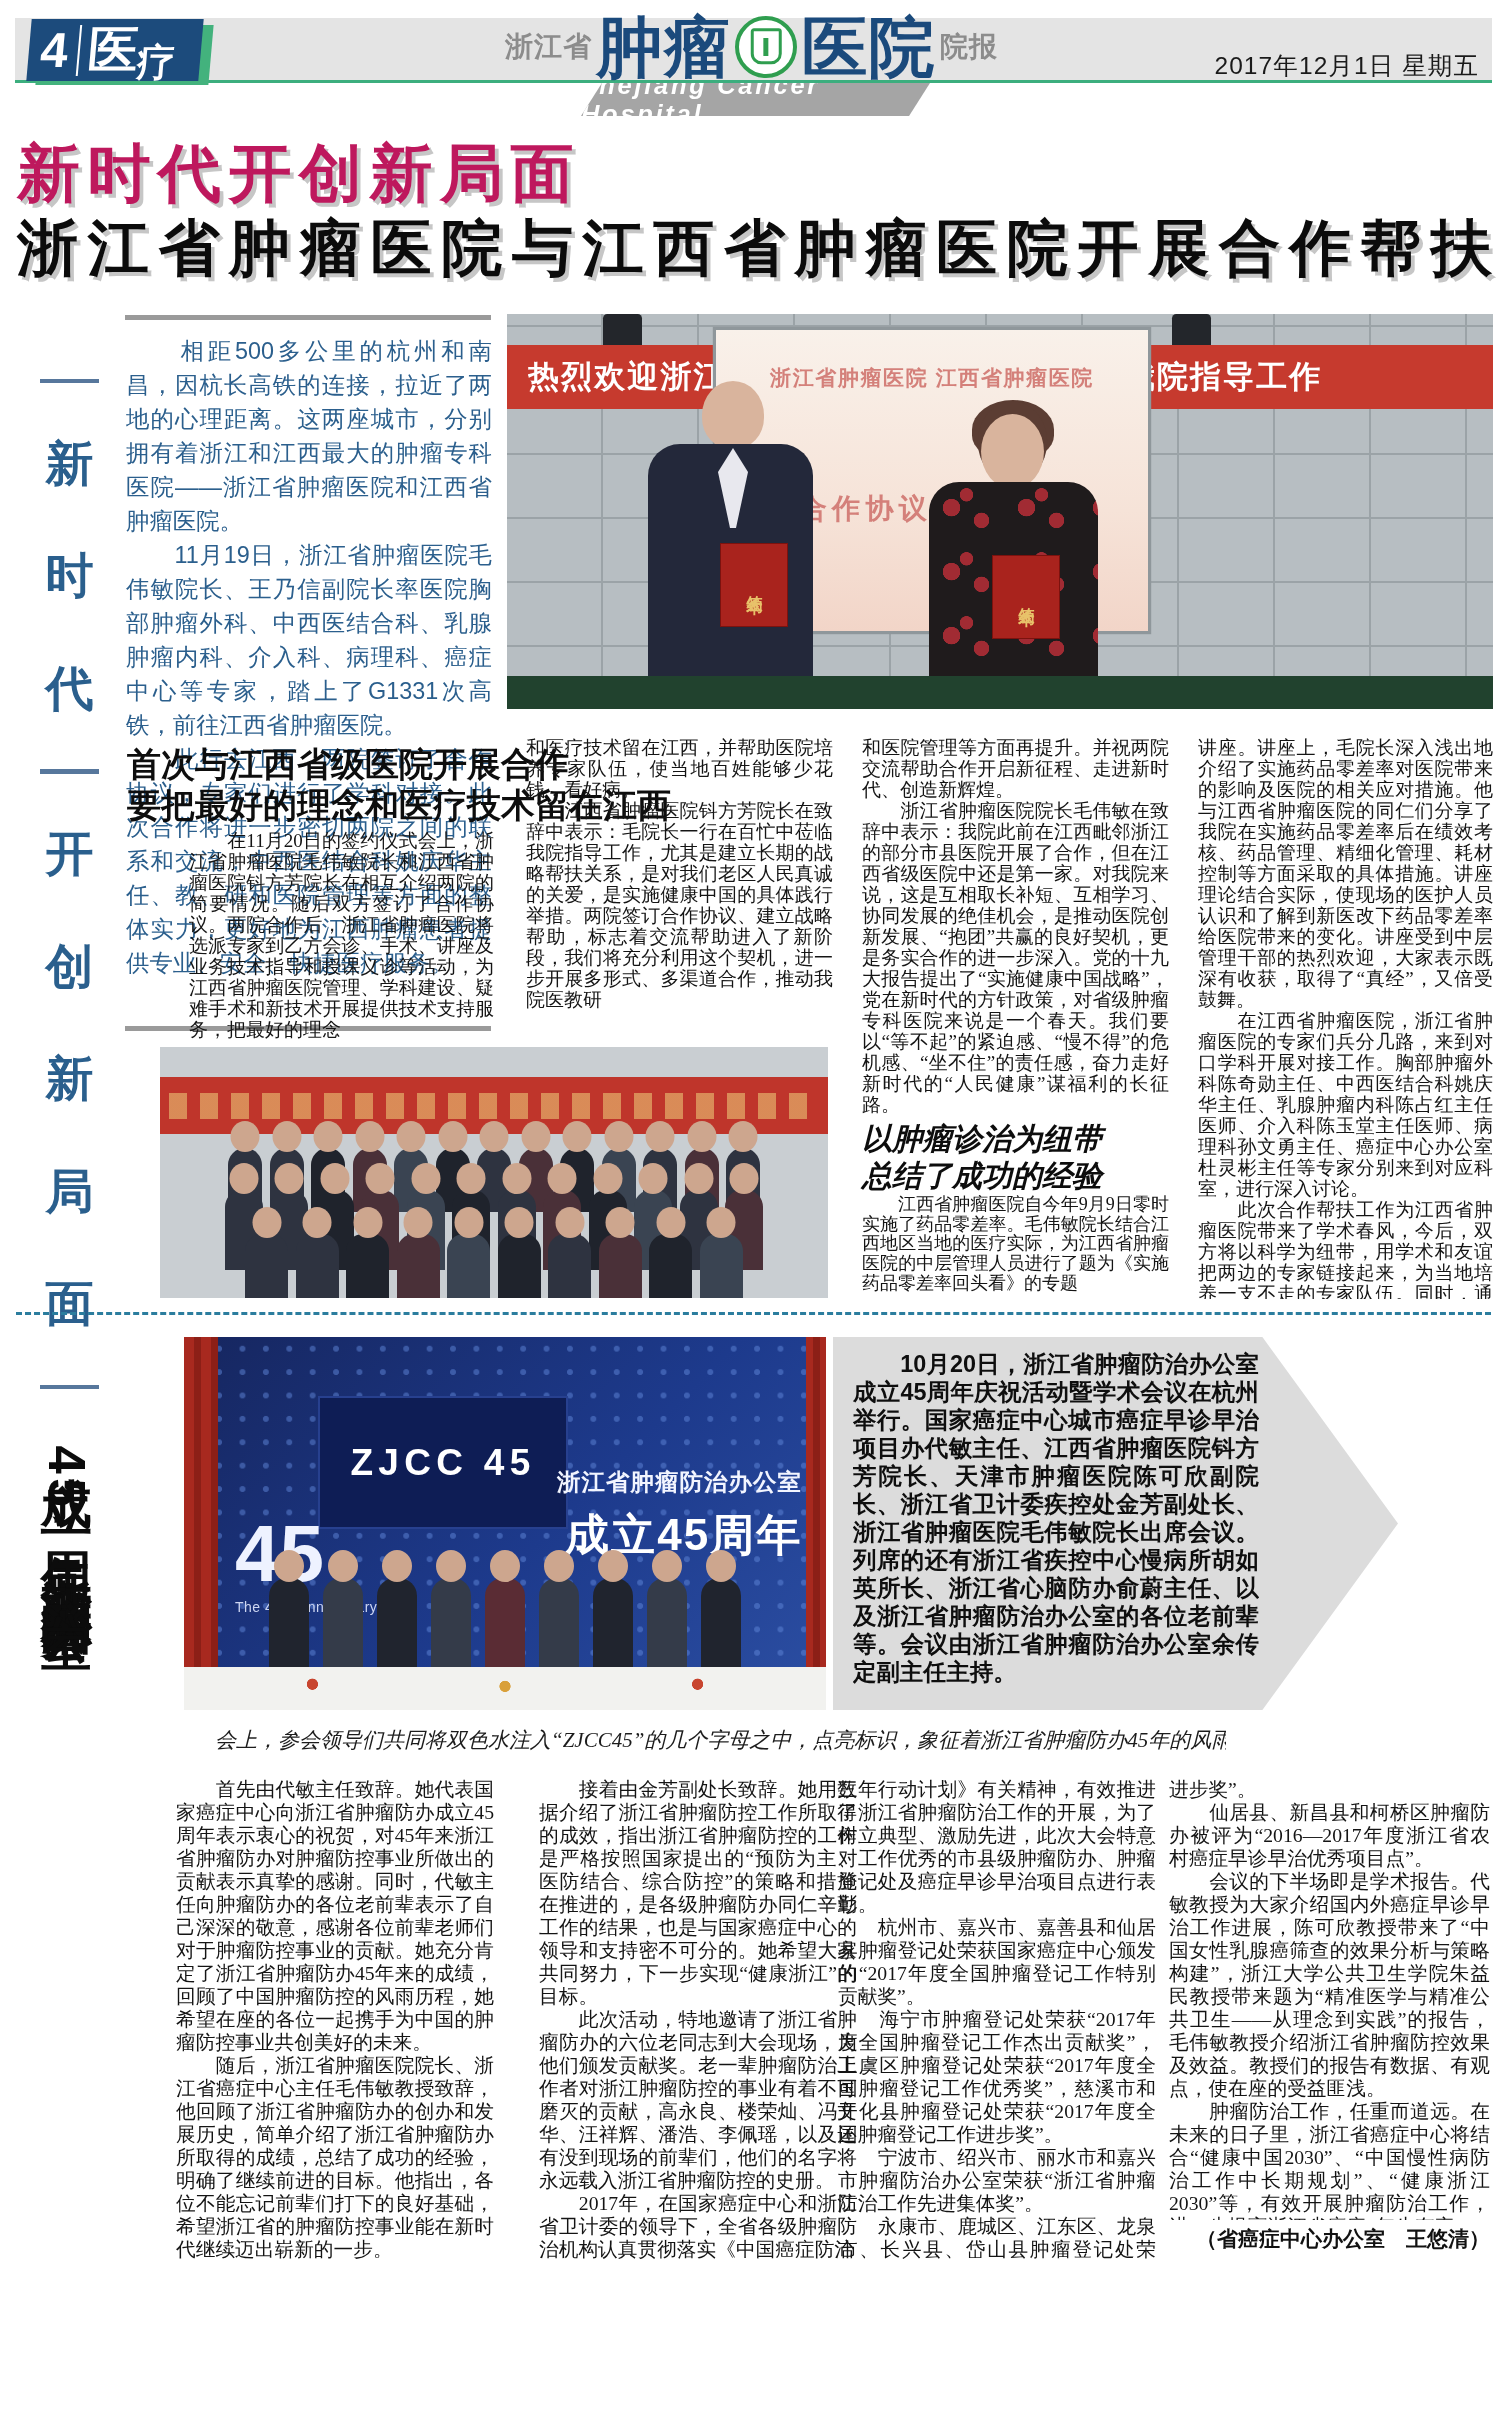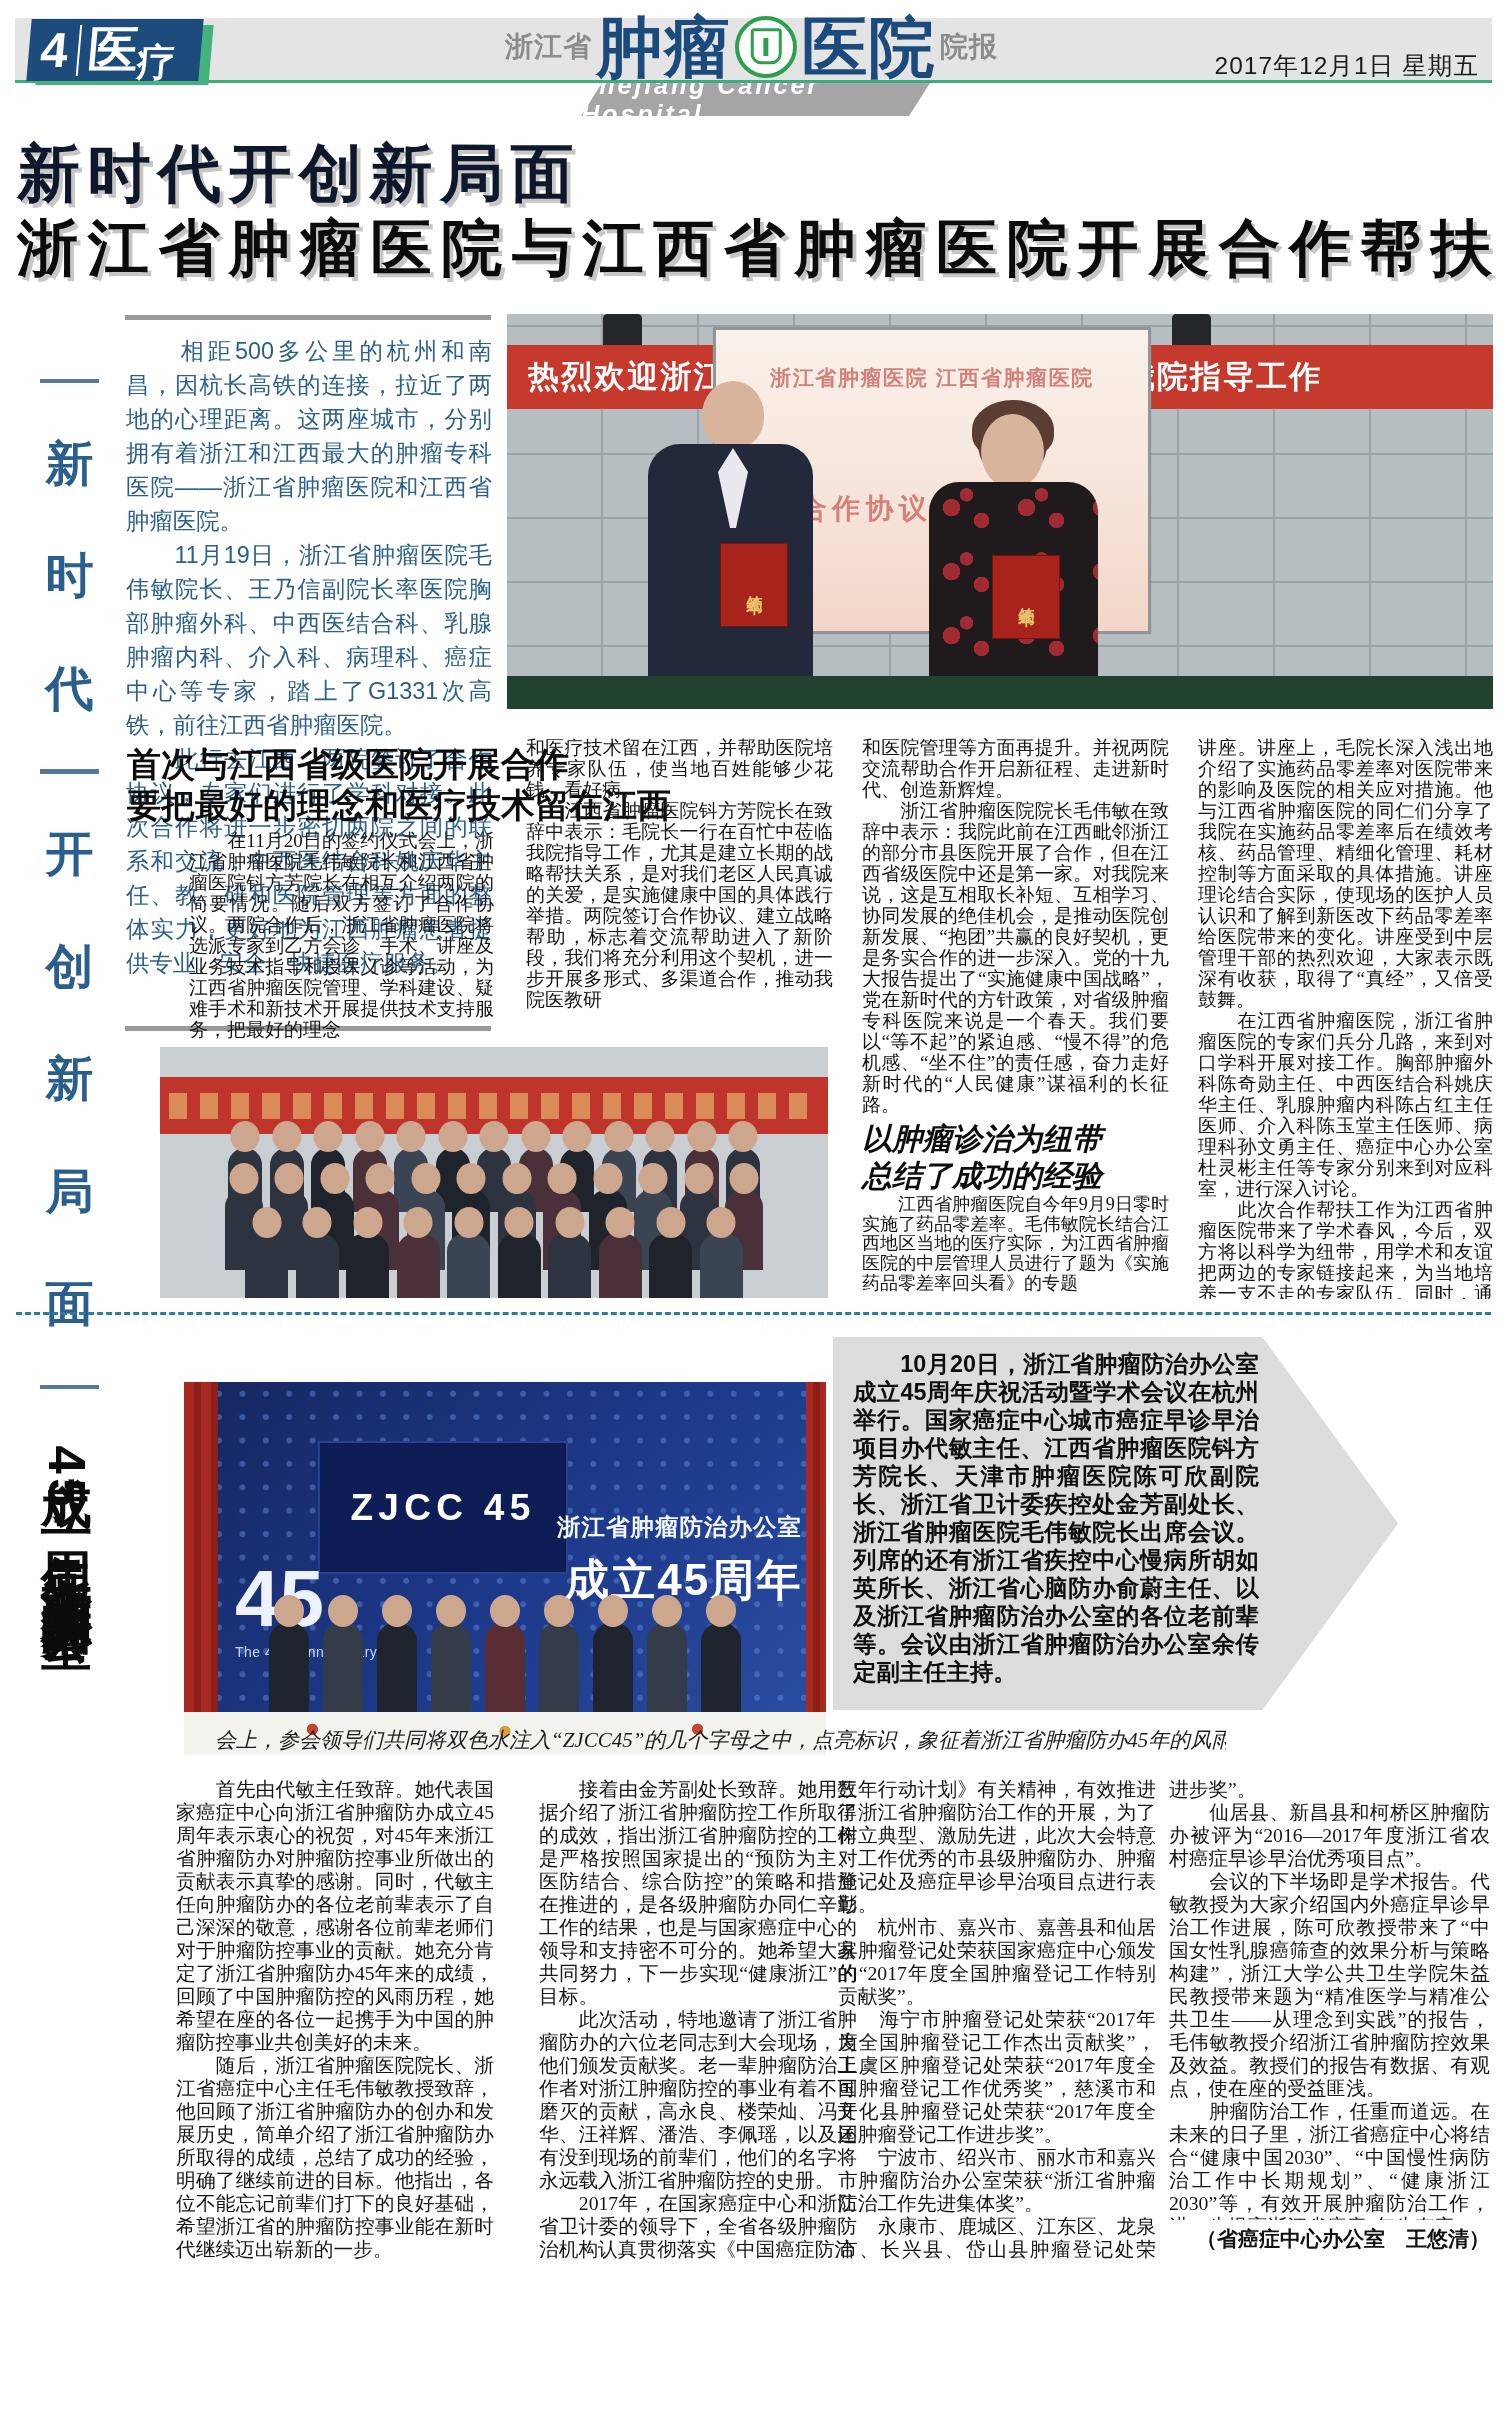--- a/index.html
+++ b/index.html
@@ -25,21 +25,21 @@
   #logo::before{content:"";position:absolute;left:50%;top:50%;width:24.5px;height:30px;transform:translate(-50%,-52%);
                 border:3.7px solid #2f9e4f;border-radius:3.2px 3.2px 10.6px 10.6px;}
   #logo::after{content:"";position:absolute;left:50%;top:50%;width:5.3px;height:18px;transform:translate(-50%,-50%);
                background:#2f9e4f;box-shadow:0 0 0 0 #2f9e4f;}
   #eng-banner{position:absolute;left:581px;top:83px;width:349px;height:33px;background:#a5a5a5;
               clip-path:polygon(6% 0,100% 0,94% 100%,0 100%);display:flex;align-items:center;justify-content:center;z-index:2;}
   #eng-banner span{font-size:25.5px;font-weight:800;font-style:italic;color:#fff;letter-spacing:2.7px;}
   #date{position:absolute;top:49px;right:28px;font-size:24.5px;color:#1a1a1a;letter-spacing:1.1px;}
 
   
-  #hl1{position:absolute;left:17px;top:142px;margin:0;font-size:63px;font-weight:900;color:#0f172a;
+  #hl1{position:absolute;left:17px;top:142px;margin:0;font-size:63px;font-weight:900;color:#be185d;
        letter-spacing:7.5px;line-height:1;text-shadow:3.7px 4.3px 0 #c6c6c6;text-align:center;}
   #hl2{position:absolute;left:17px;top:215px;margin:0;width:1475px;font-size:61px;font-weight:900;color:#0b0b0b;
        line-height:1.1;text-align:justify;text-align-last:justify;text-shadow:3.7px 4.3px 0 #c6c6c6;}
 
   
   #sidebar1{position:absolute;left:34px;top:379px;width:71px;height:1010px;display:flex;flex-direction:column;
             align-items:center;justify-content:space-between;color:#2a5f8d;font-size:48px;font-weight:700;}
   #sidebar1 .srule{width:59px;height:4.3px;background:#57779c;}
   .rule-gray{position:absolute;height:5.3px;background:#9a9a9a;}
   #intro-rt{left:125px;top:315px;width:366px;}
@@ -101,21 +101,21 @@
 
   
   #divider{position:absolute;left:16px;top:1312px;width:1475px;border-top:3.2px dashed #2b7d9e;}
 
   
   #title2{position:absolute;left:37px;top:1437px;height:585px;writing-mode:vertical-rl;
           font-weight:900;color:#0c0c0c;font-size:51px;line-height:1.16;letter-spacing:4.3px;}
   #title2 span{display:inline-block;}
 
   
-  #photo2{position:absolute;left:184px;top:1382px;width:642px;height:373px;overflow:hidden;
+  #photo2{position:absolute;left:184px;top:1337px;width:642px;height:373px;overflow:hidden;
           background:linear-gradient(135deg,#16265f 0%,#1d3a8c 55%,#2c4fa3 100%);}
   #photo2 .dots{position:absolute;inset:0;opacity:.5;
      background-image:radial-gradient(circle,#5f86d8 0 2.7px,transparent 3.2px);background-size:23.4px 23.4px;}
   #photo2 .curtainL{position:absolute;left:0;top:0;width:34px;height:100%;background:repeating-linear-gradient(90deg,#a8291f 0 9.6px,#8c1f17 9.6px 17px);}
   #photo2 .curtainR{position:absolute;right:0;top:0;width:20px;height:100%;background:repeating-linear-gradient(90deg,#a8291f 0 7.5px,#8c1f17 7.5px 14px);}
   #photo2 .panel{position:absolute;left:134px;top:59px;width:250px;height:133px;background:#0e1d55;border:2.1px solid #27408f;
                  display:flex;align-items:center;justify-content:center;}
   #photo2 .panel span{font-size:37px;font-weight:900;color:#fff;letter-spacing:5.3px;}
   #photo2 .big45{position:absolute;left:51px;top:177px;font-size:80px;font-weight:900;color:#eef2ff;line-height:1;}
   #photo2 .anniv{position:absolute;left:51px;top:262px;font-size:14px;color:#cdd6f2;letter-spacing:0.5px;}

